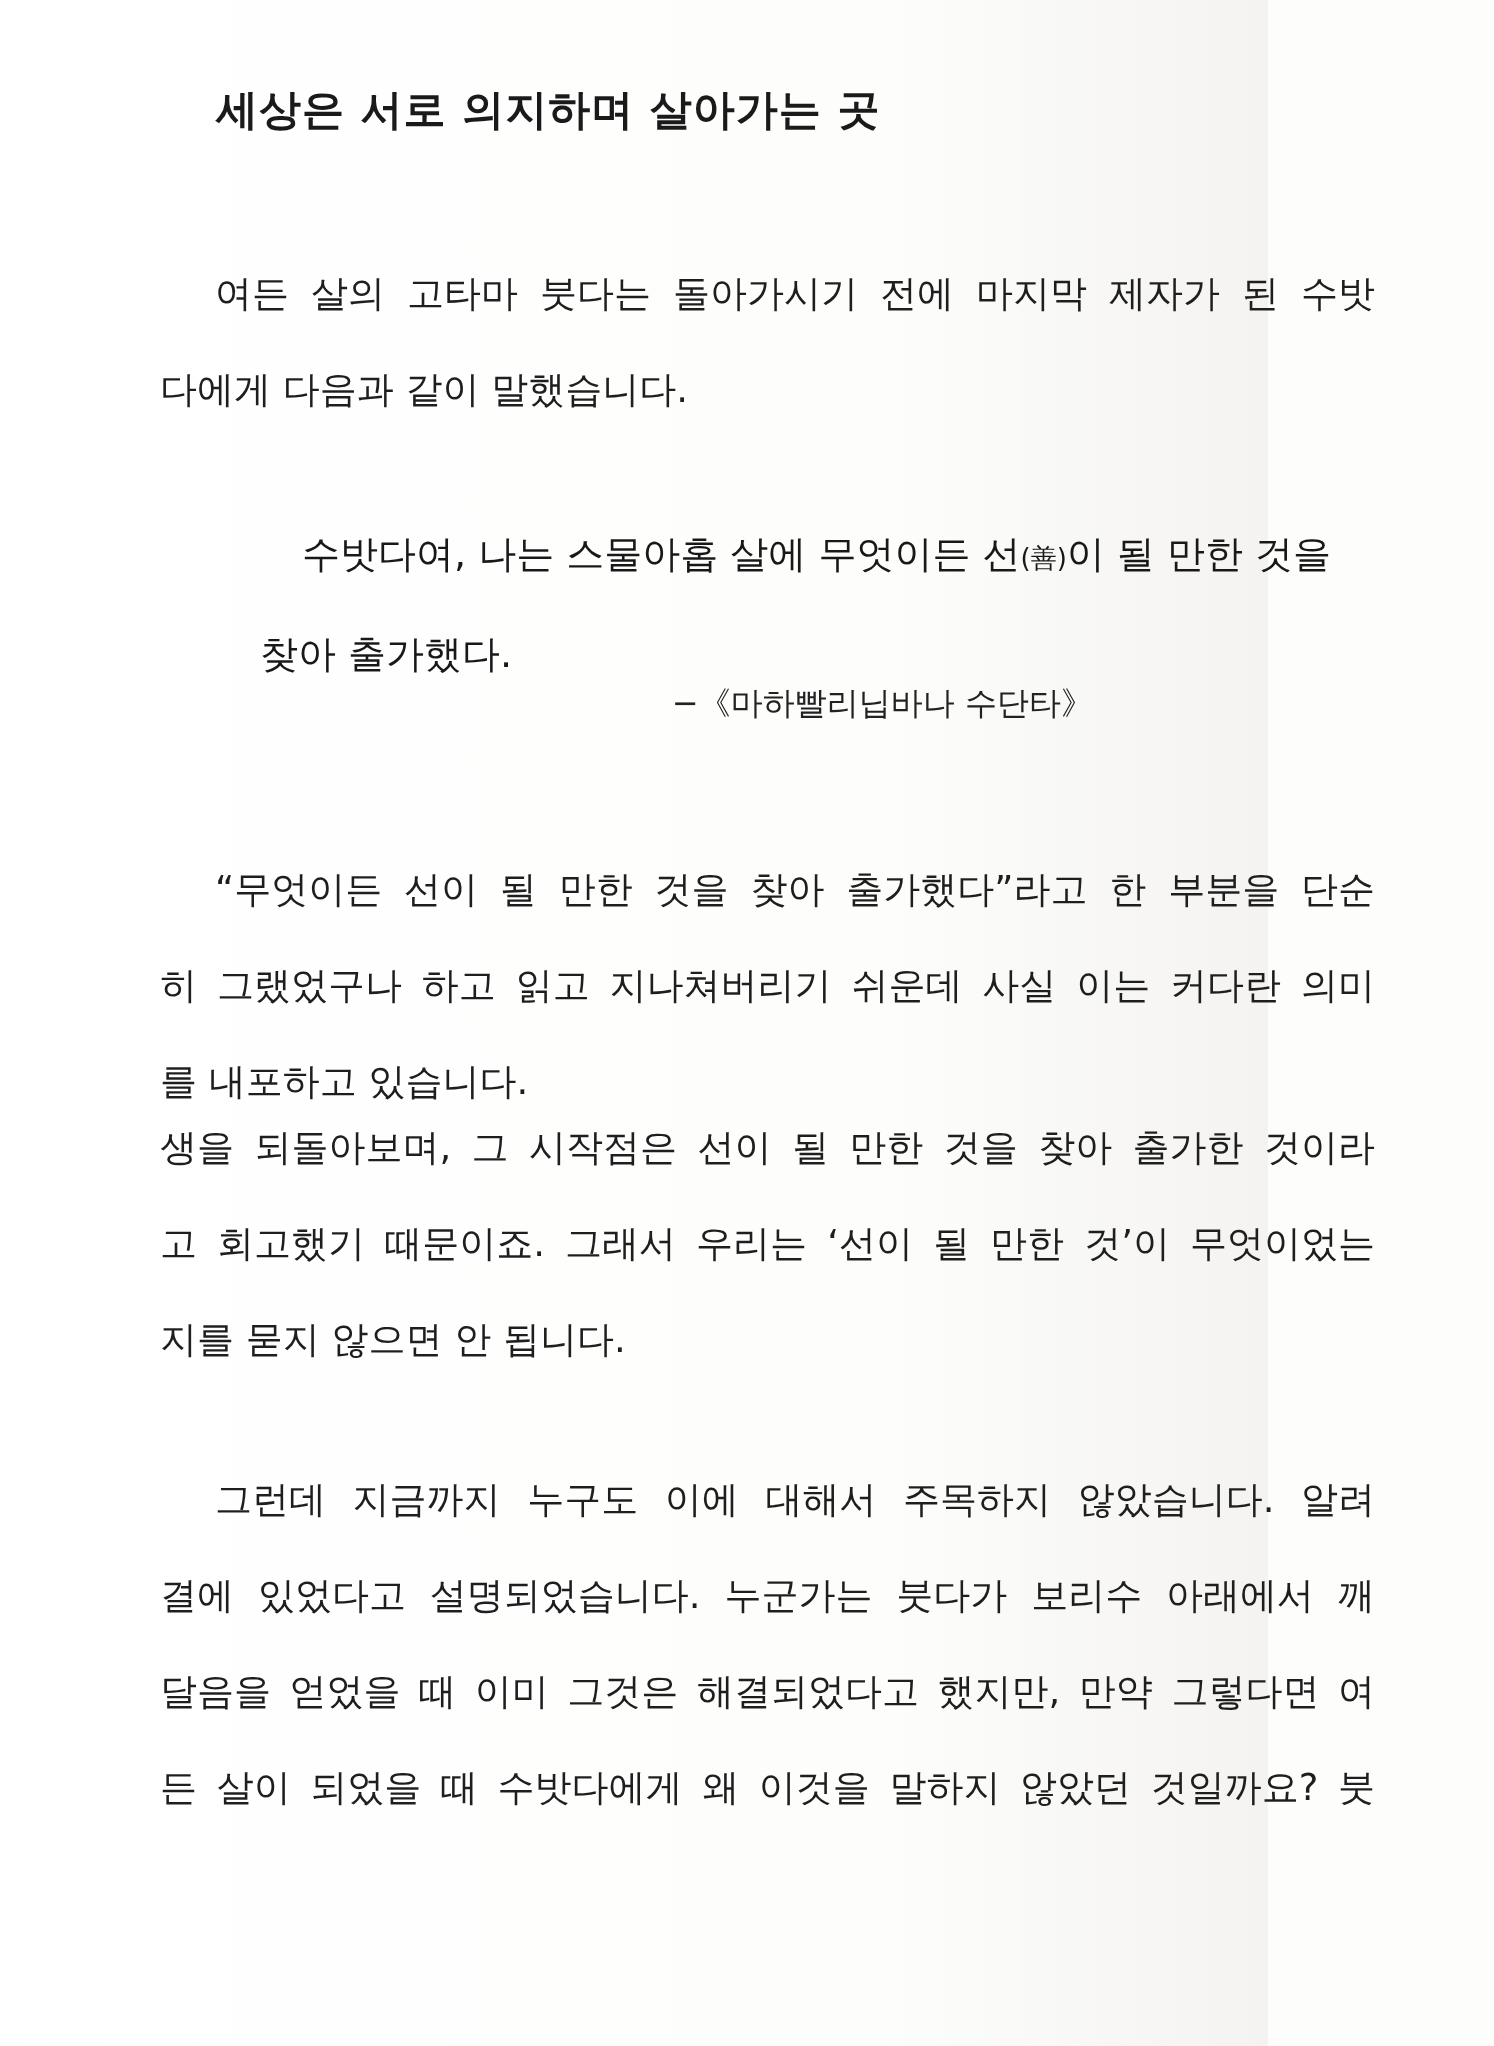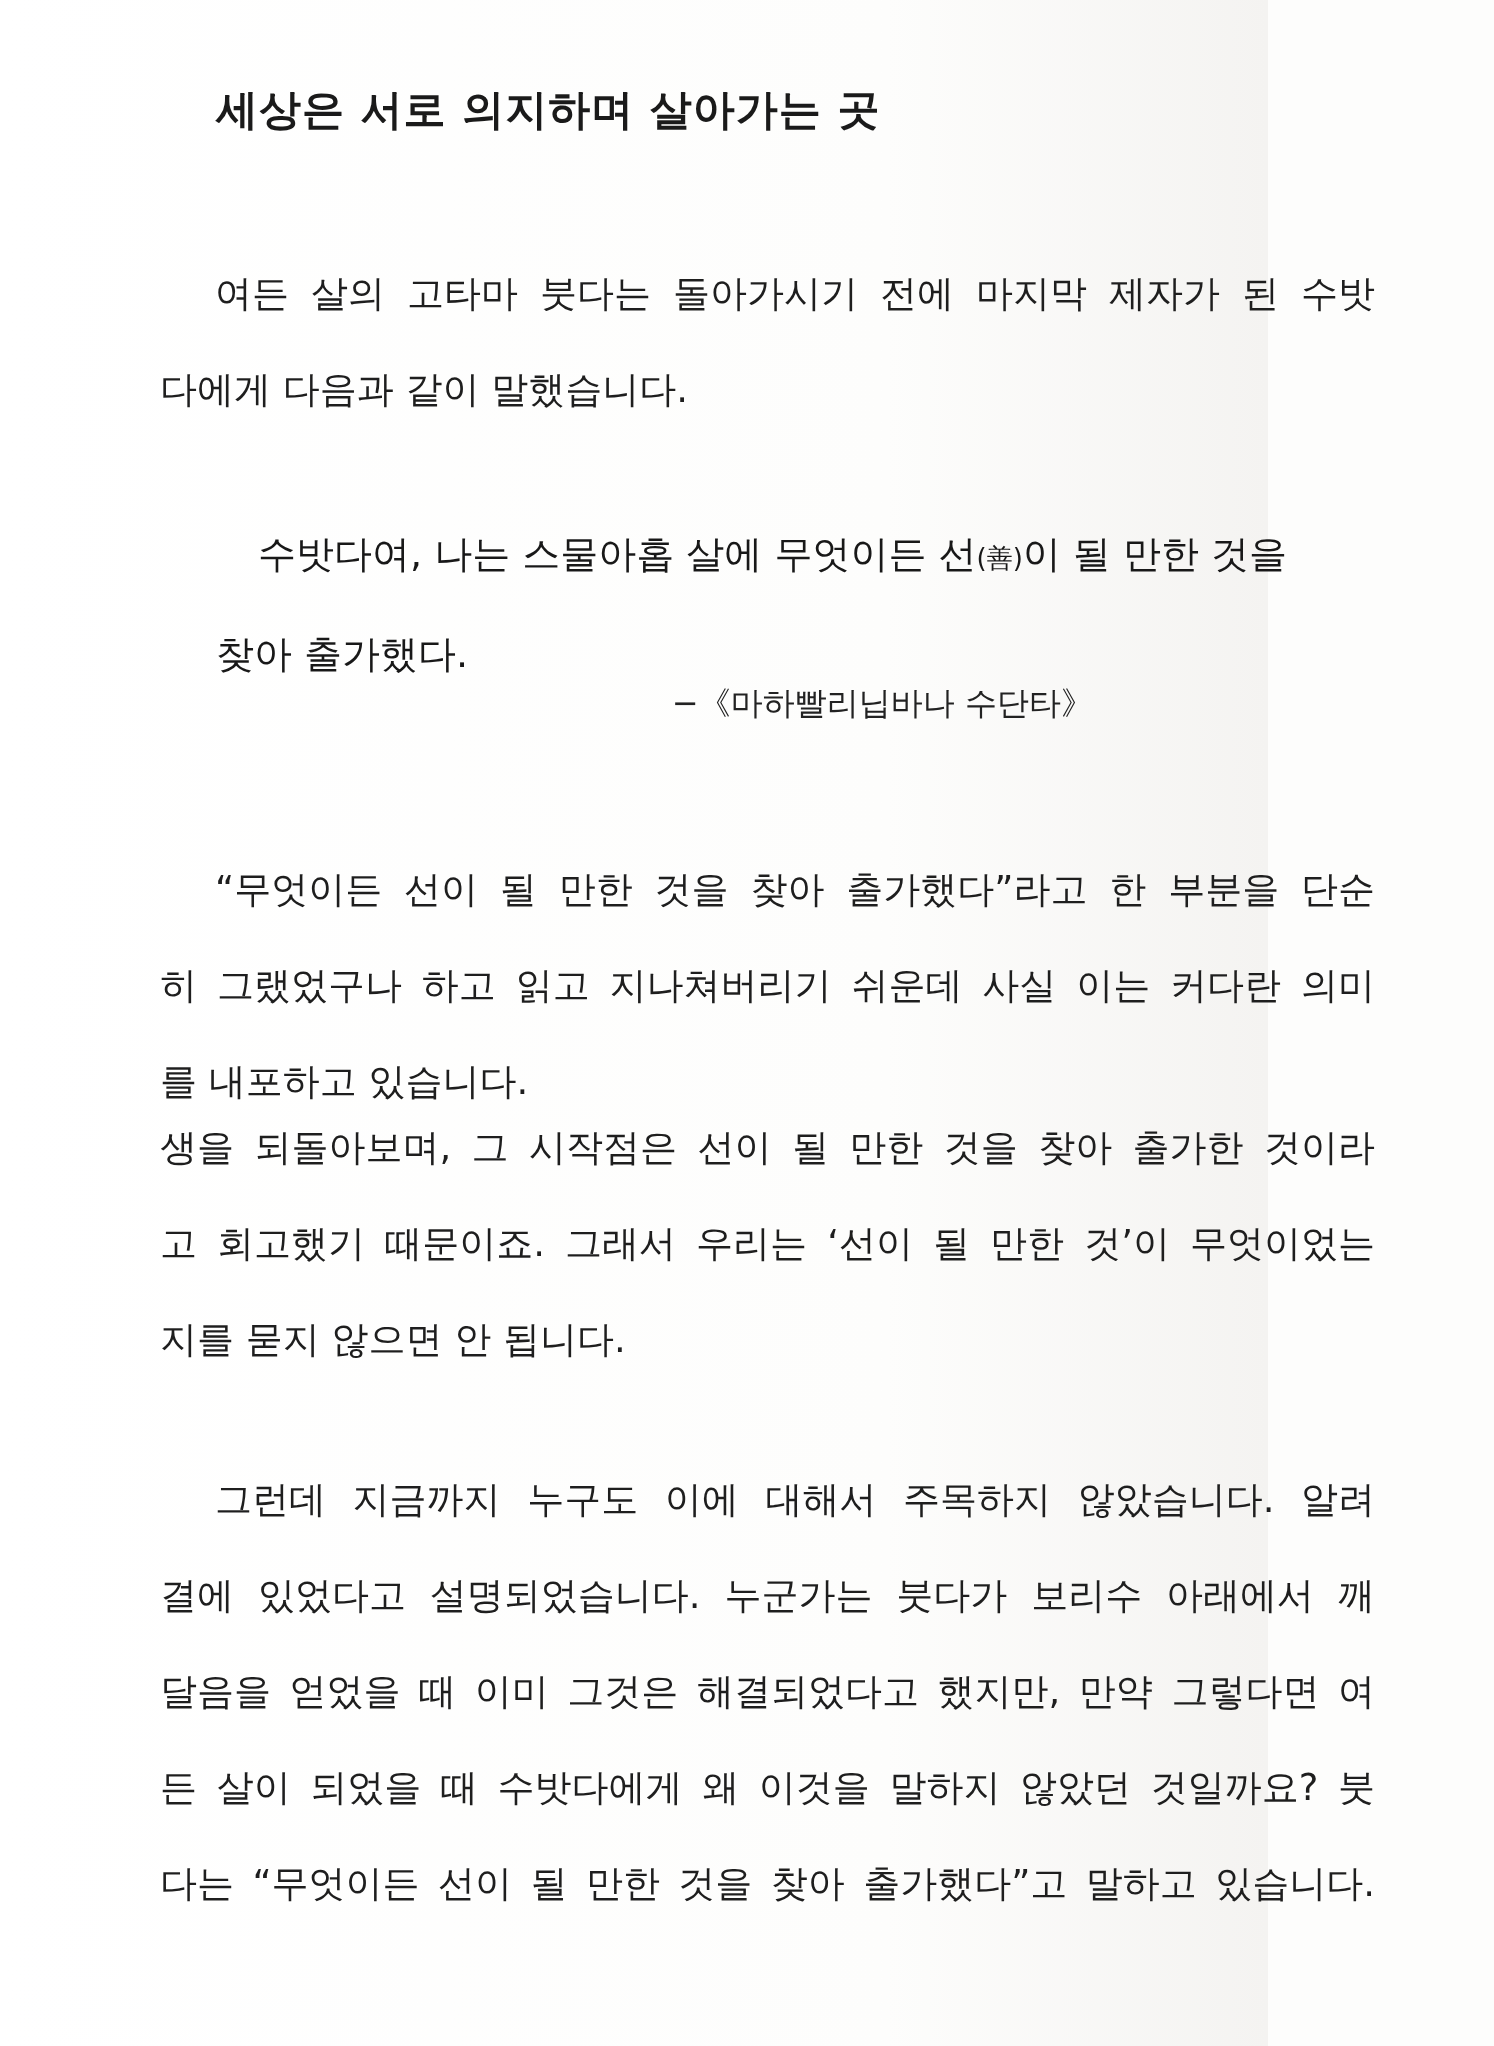--- a/index.html
+++ b/index.html
@@ -89,21 +89,21 @@
 
 <div class="page">
 
   <div class="page-title">세상은 서로 의지하며 살아가는 곳</div>
 
   <div class="para" style="top:246px;">
     <span class="line indent">여든 살의 고타마 붓다는 돌아가시기 전에 마지막 제자가 된 수밧</span>
     <span class="line last">다에게 다음과 같이 말했습니다.</span>
   </div>
 
-  <div class="quote" style="top:506px;">
+  <div class="quote" style="top:506px;margin-left:44px;">
     <span class="line indent"><span>수밧다여, 나는 스물아홉 살에 무엇이든 선</span><span class="hanja">(善)</span><span>이 될 만한 것을</span></span>
     <span class="line">찾아 출가했다.</span>
   </div>
 
   <div class="citation">−《마하빨리닙바나 수단타》</div>
 
   <div class="para" style="top:842px;">
     <span class="line indent">“무엇이든 선이 될 만한 것을 찾아 출가했다”라고 한 부분을 단순</span>
     <span class="line">히 그랬었구나 하고 읽고 지나쳐버리기 쉬운데 사실 이는 커다란 의미</span>
     <span class="line last">를 내포하고 있습니다.</span>
@@ -113,16 +113,15 @@
     <span class="line">생을 되돌아보며, 그 시작점은 선이 될 만한 것을 찾아 출가한 것이라</span>
     <span class="line">고 회고했기 때문이죠. 그래서 우리는 ‘선이 될 만한 것’이 무엇이었는</span>
     <span class="line last">지를 묻지 않으면 안 됩니다.</span>
   </div>
 
   <div class="para" style="top:1452px;">
     <span class="line indent">그런데 지금까지 누구도 이에 대해서 주목하지 않았습니다. 알려</span>
     <span class="line">결에 있었다고 설명되었습니다. 누군가는 붓다가 보리수 아래에서 깨</span>
     <span class="line">달음을 얻었을 때 이미 그것은 해결되었다고 했지만, 만약 그렇다면 여</span>
     <span class="line">든 살이 되었을 때 수밧다에게 왜 이것을 말하지 않았던 것일까요? 붓</span>
-    <span class="line">다는 “무엇이든 선이 될 만한 것을 찾아 출가했다”고 말하고 있습니다.</span>
   </div>
 
 </div>
 
 </body></html>

